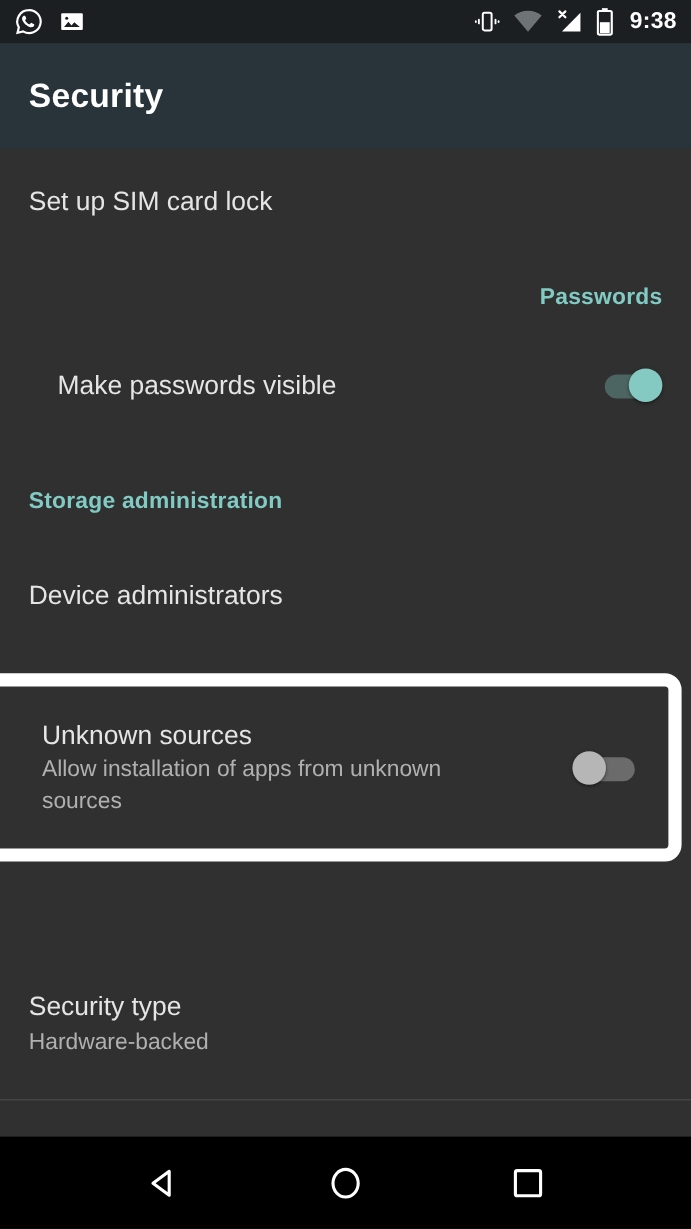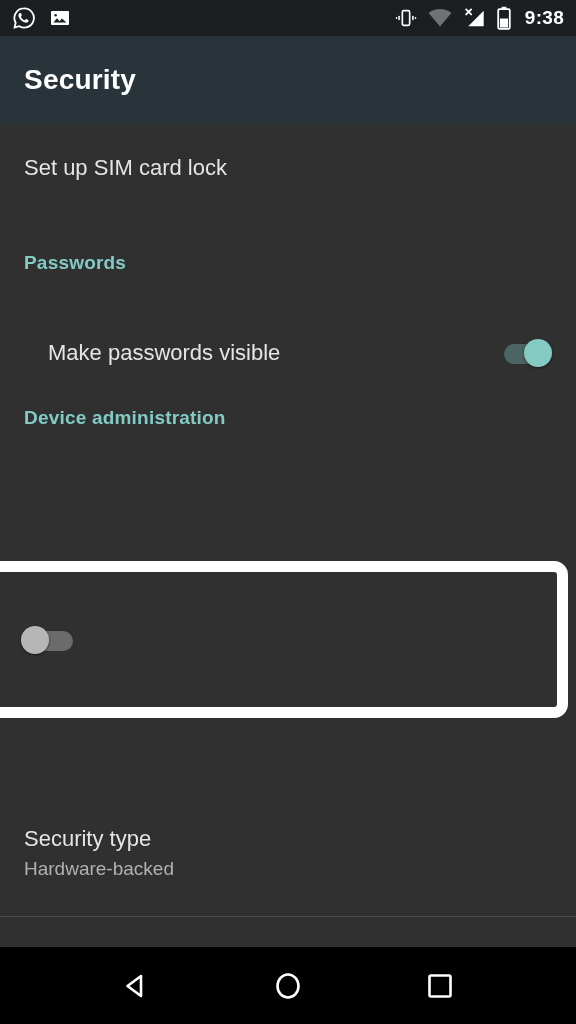--- a/index.html
+++ b/index.html
@@ -178,40 +178,45 @@
   </div>
 
   <div class="content">
 
     <div class="row abs" style="top:14px; height:60px;">
       <div class="row-texts">
         <div class="row-title">Set up SIM card lock</div>
       </div>
     </div>
 
-    <div class="section-header abs" style="top:128px;">Passwords</div>
-
-    <div class="row abs" style="top:199px; height:60px;padding-left:48px;">
+    <div class="section-header abs" style="top:113px;text-align:right;">Passwords</div>
+
+    <div class="row abs" style="top:167px; height:60px;padding-left:48px;">
       <div class="row-texts">
         <div class="row-title">Make passwords visible</div>
       </div>
       <div class="switch on">
         <div class="track"></div>
         <div class="thumb"></div>
       </div>
     </div>
 
-    <div class="section-header abs" style="top:283px;">Device administration</div>
+    <div class="section-header abs" style="top:283px;">Storage administration</div>
 
     <div class="row abs" style="top:352px; height:76px; align-items:flex-start; padding-top:6px;">
       <div class="row-texts">
+        <div class="row-title">Device administrators</div>
       </div>
     </div>
 
     <div class="highlight" style="left:-14px; right:8px; top:437px; height:157px;">
+      <div class="row-texts" style="padding-left:14px;">
+        <div class="row-title">Unknown sources</div>
+        <div class="row-sub" style="max-width:400px;">Allow installation of apps from unknown sources</div>
+      </div>
       <div class="switch off">
         <div class="track"></div>
         <div class="thumb"></div>
       </div>
     </div>
 
 
     <div class="row abs" style="top:695px; height:76px; align-items:flex-start; padding-top:6px;">
       <div class="row-texts">
         <div class="row-title">Security type</div>

